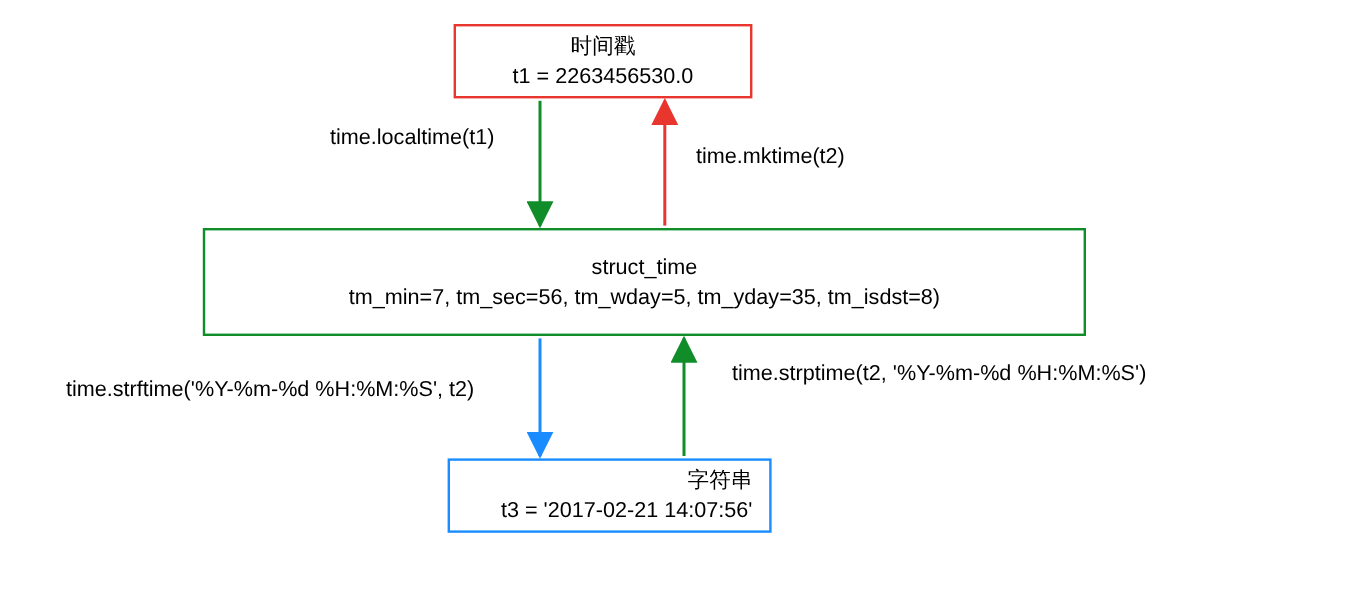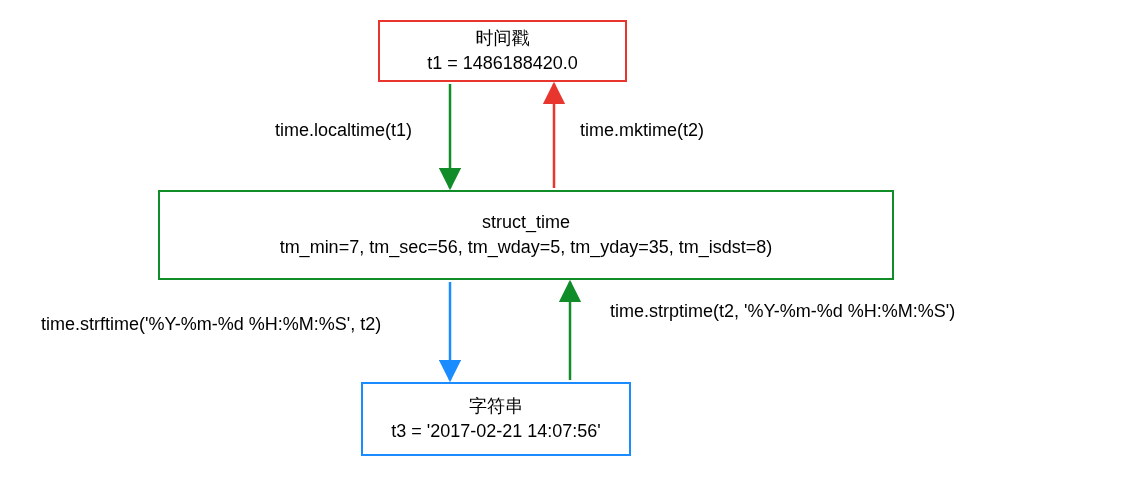--- a/index.html
+++ b/index.html
@@ -28,21 +28,21 @@
     flex-direction: column;
     align-items: center;
     justify-content: center;
     line-height: 1.4;
     box-sizing: border-box;
     padding: 4px 14px;
   }
   .box .title { white-space: nowrap; }
   .box .value { white-space: nowrap; }
   .box-red   { border-color: #e8352e; }
-  .box-green { border-color: #108c28; }
+  .box-green { border-color: #108c28; margin-left: 11px; }
   .box-blue  { border-color: #1a8cff; }
 
   .label {
     position: absolute;
     white-space: nowrap;
   }
 
   svg.arrows {
     position: absolute;
     left: 0; top: 0;
@@ -51,38 +51,38 @@
     pointer-events: none;
   }
 </style>
 </head>
 <body>
 
 <div class="diagram">
 
   <div class="box box-red" style="left:378px; top:20px; width:249px; height:62px;">
     <div class="title">时间戳</div>
-    <div class="value">t1 = 1486188420.0</div>
+    <div class="value">t1 = 2263456530.0</div>
   </div>
 
   <div class="box box-green" style="left:158px; top:190px; width:736px; height:90px;">
     <div class="title">struct_time</div>
     <div class="value">tm_min=7, tm_sec=56, tm_wday=5, tm_yday=35, tm_isdst=8)</div>
   </div>
 
-  <div class="box box-blue" style="left:361px; top:382px; width:270px; height:74px;">
+  <div class="box box-blue" style="left:373px; top:382px; width:270px; height:62px;align-items:flex-end;">
     <div class="title">字符串</div>
     <div class="value">t3 = '2017-02-21 14:07:56'</div>
   </div>
 
-  <div class="label" style="left:275px; top:120px;text-align:center;">time.localtime(t1)</div>
+  <div class="label" style="left:275px; top:104px;text-align:center;">time.localtime(t1)</div>
 
   <div class="label" style="left:580px; top:120px;text-align:center;">time.mktime(t2)</div>
 
-  <div class="label" style="left:41px; top:314px;">time.strftime('%Y-%m-%d %H:%M:%S', t2)</div>
+  <div class="label" style="left:55px; top:314px;">time.strftime('%Y-%m-%d %H:%M:%S', t2)</div>
 
   <div class="label" style="left:610px; top:301px;">time.strptime(t2, '%Y-%m-%d %H:%M:%S')</div>
 
   <svg class="arrows">
     <defs>
       <marker id="ah-green" viewBox="0 0 10 10" refX="9" refY="5" markerWidth="9" markerHeight="9" orient="auto-start-reverse">
         <path d="M 0 0 L 10 5 L 0 10 z" fill="#108c28"></path>
       </marker>
       <marker id="ah-red" viewBox="0 0 10 10" refX="9" refY="5" markerWidth="9" markerHeight="9" orient="auto-start-reverse">
         <path d="M 0 0 L 10 5 L 0 10 z" fill="#e8352e"></path>

